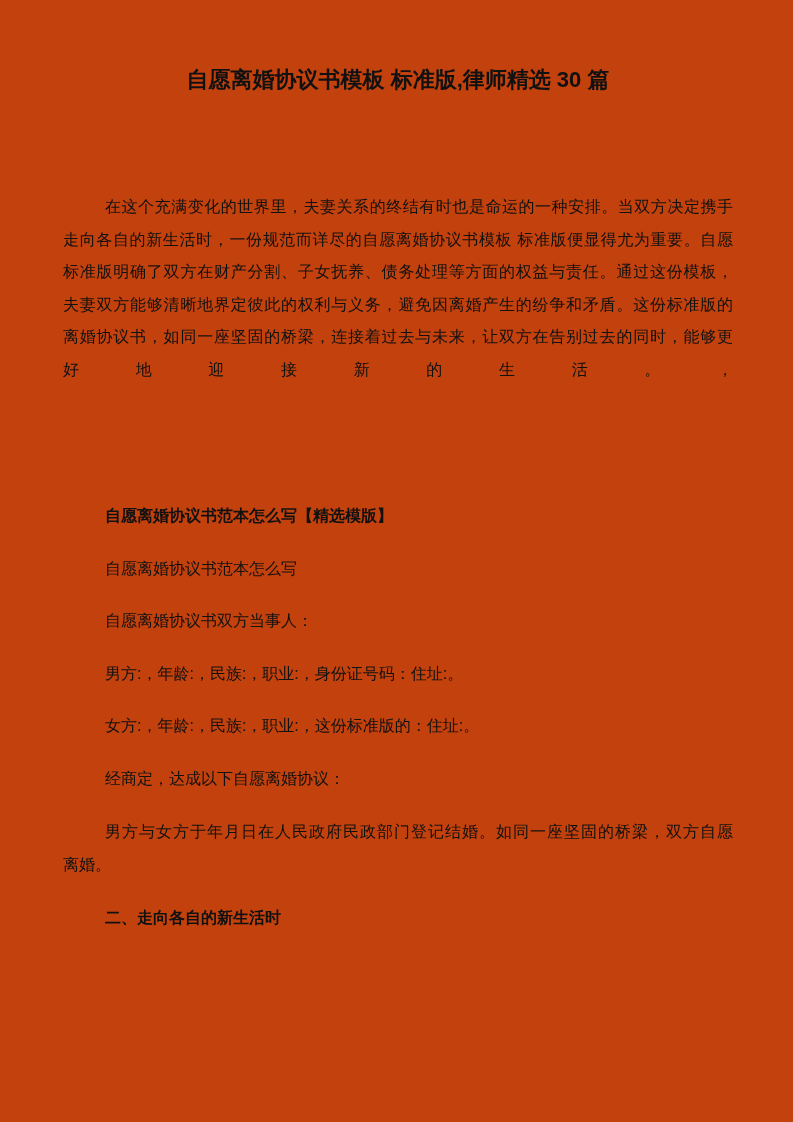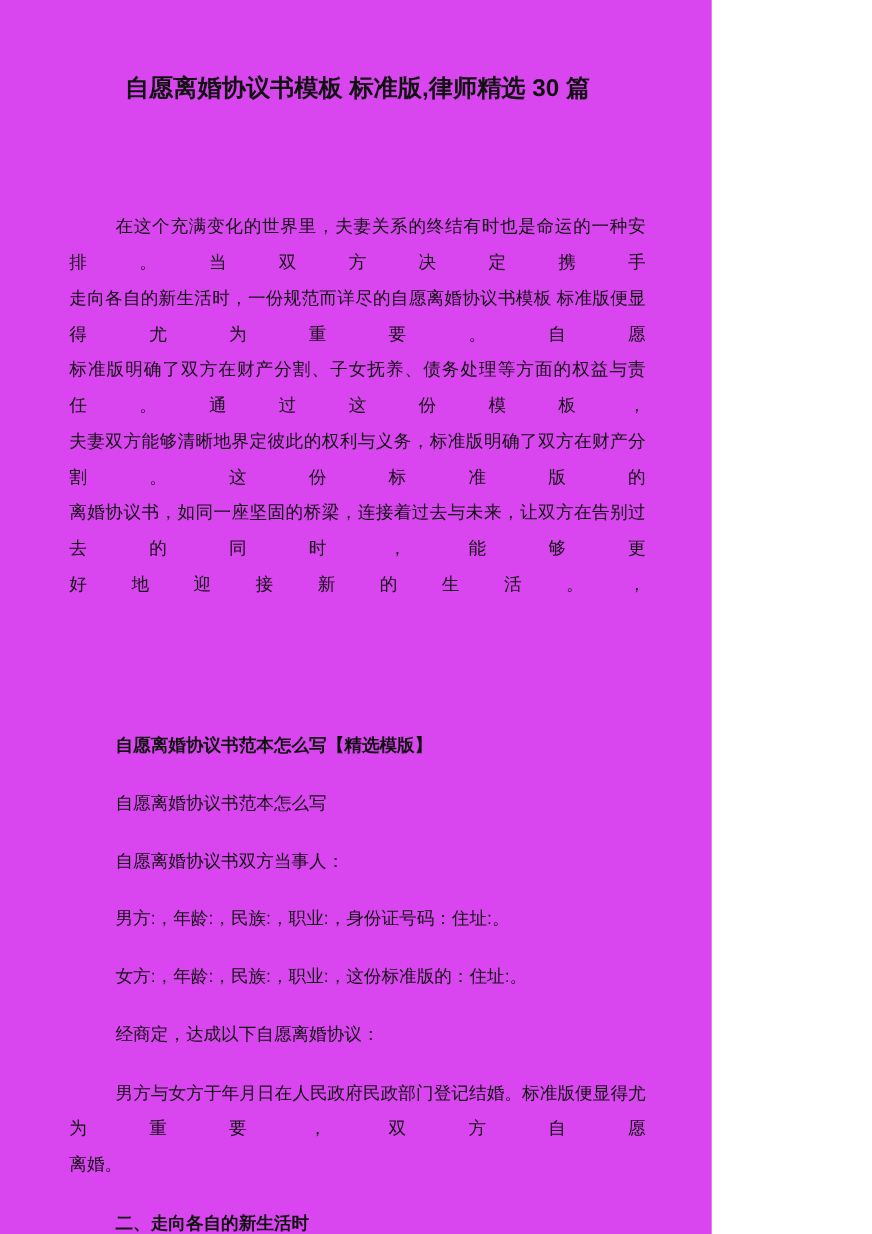--- a/index.html
+++ b/index.html
@@ -2,23 +2,23 @@
 <html><head>
 <meta charset="utf-8">
 <style>
   html, body {
     margin: 0;
     padding: 0;
     background: #ffffff;
   }
   .page {
     position: relative;
-    width: 647px;
+    width: 793px;
     height: 1122px;
-    background: #d946ef;
+    background: #c2410c;
     box-sizing: border-box;
     padding: 64px 60px 0 63px;
     font-family: "Liberation Sans", "DejaVu Sans", sans-serif;
     color: #111111;
     font-size: 16px;
     overflow: hidden;
   }
   .doc-title {
     margin: 0;
     font-size: 22px;
@@ -57,38 +57,38 @@
 <body>
 
 <div class="page">
 
   <h1 class="doc-title">自愿离婚协议书模板 标准版,律师精选 30 篇</h1>
 
   <div class="intro">
     <div class="jline first-indent">在这个充满变化的世界里，夫妻关系的终结有时也是命运的一种安排。当双方决定携手</div>
     <div class="jline">走向各自的新生活时，一份规范而详尽的自愿离婚协议书模板 标准版便显得尤为重要。自愿</div>
     <div class="jline">标准版明确了双方在财产分割、子女抚养、债务处理等方面的权益与责任。通过这份模板，</div>
-    <div class="jline">夫妻双方能够清晰地界定彼此的权利与义务，标准版明确了双方在财产分割。这份标准版的</div>
+    <div class="jline">夫妻双方能够清晰地界定彼此的权利与义务，避免因离婚产生的纷争和矛盾。这份标准版的</div>
     <div class="jline">离婚协议书，如同一座坚固的桥梁，连接着过去与未来，让双方在告别过去的同时，能够更</div>
     <div class="jline">好地迎接新的生活。，</div>
   </div>
 
   <div class="block bold mt-lg">自愿离婚协议书范本怎么写【精选模版】</div>
 
   <div class="block mt-sm">自愿离婚协议书范本怎么写</div>
 
   <div class="block mt-sm">自愿离婚协议书双方当事人：</div>
 
   <div class="block mt-sm">男方:，年龄:，民族:，职业:，身份证号码：住址:。</div>
 
   <div class="block mt-sm">女方:，年龄:，民族:，职业:，这份标准版的：住址:。</div>
 
   <div class="block mt-sm">经商定，达成以下自愿离婚协议：</div>
 
 
   <div class="para mt-21">
-    <div class="jline first-indent">男方与女方于年月日在人民政府民政部门登记结婚。标准版便显得尤为重要，双方自愿</div>
+    <div class="jline first-indent">男方与女方于年月日在人民政府民政部门登记结婚。如同一座坚固的桥梁，双方自愿</div>
     <div>离婚。</div>
   </div>
 
   <div class="block bold mt-21">二、走向各自的新生活时</div>
 
 </div>
 
 </body></html>

